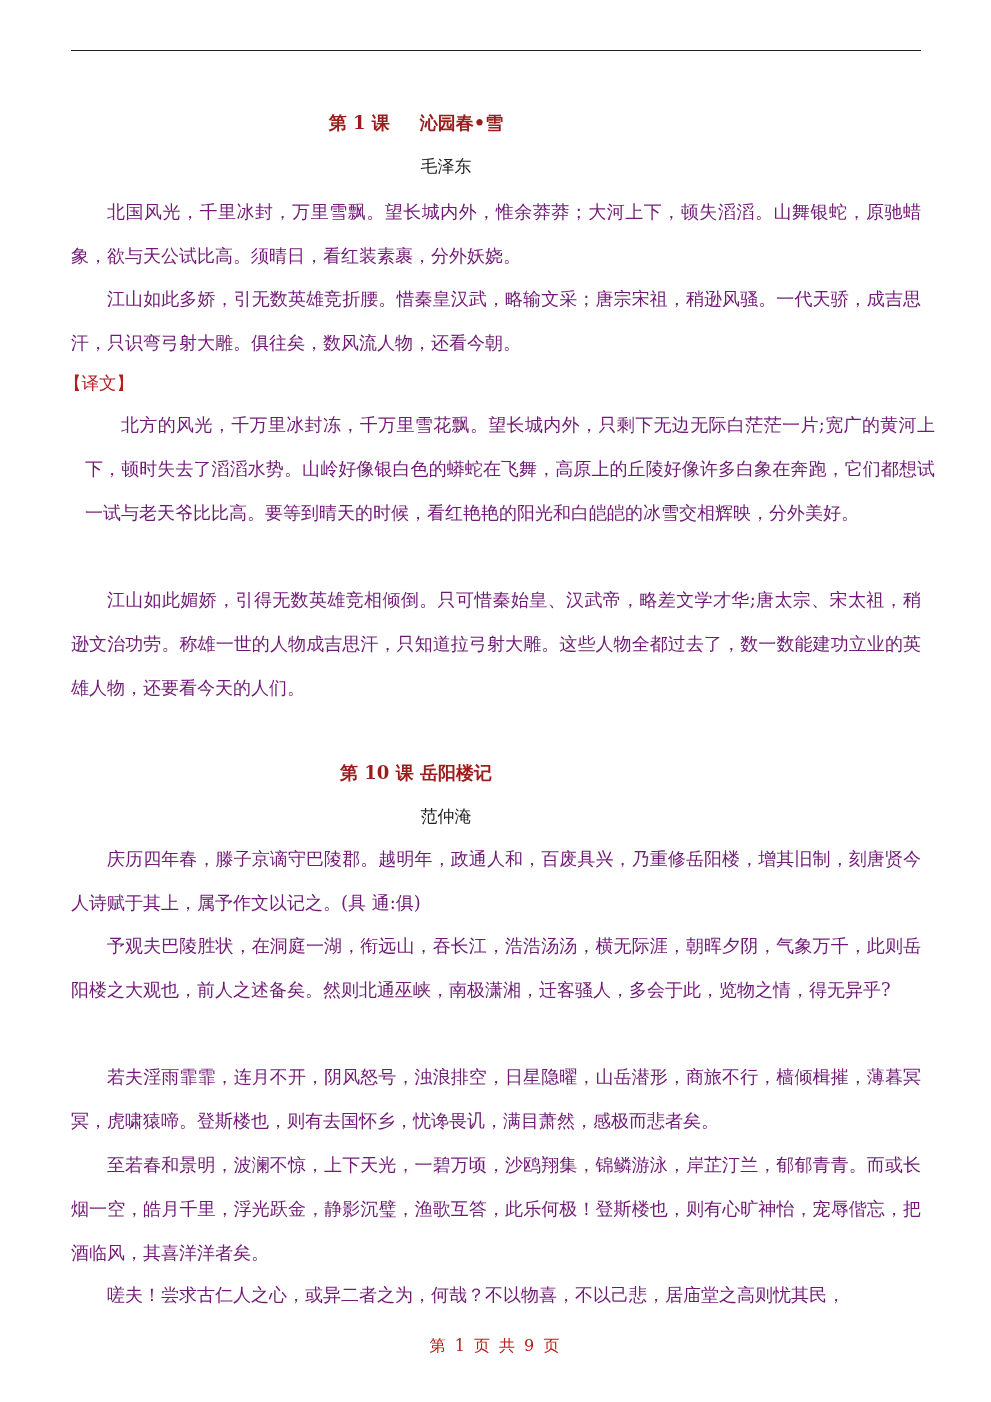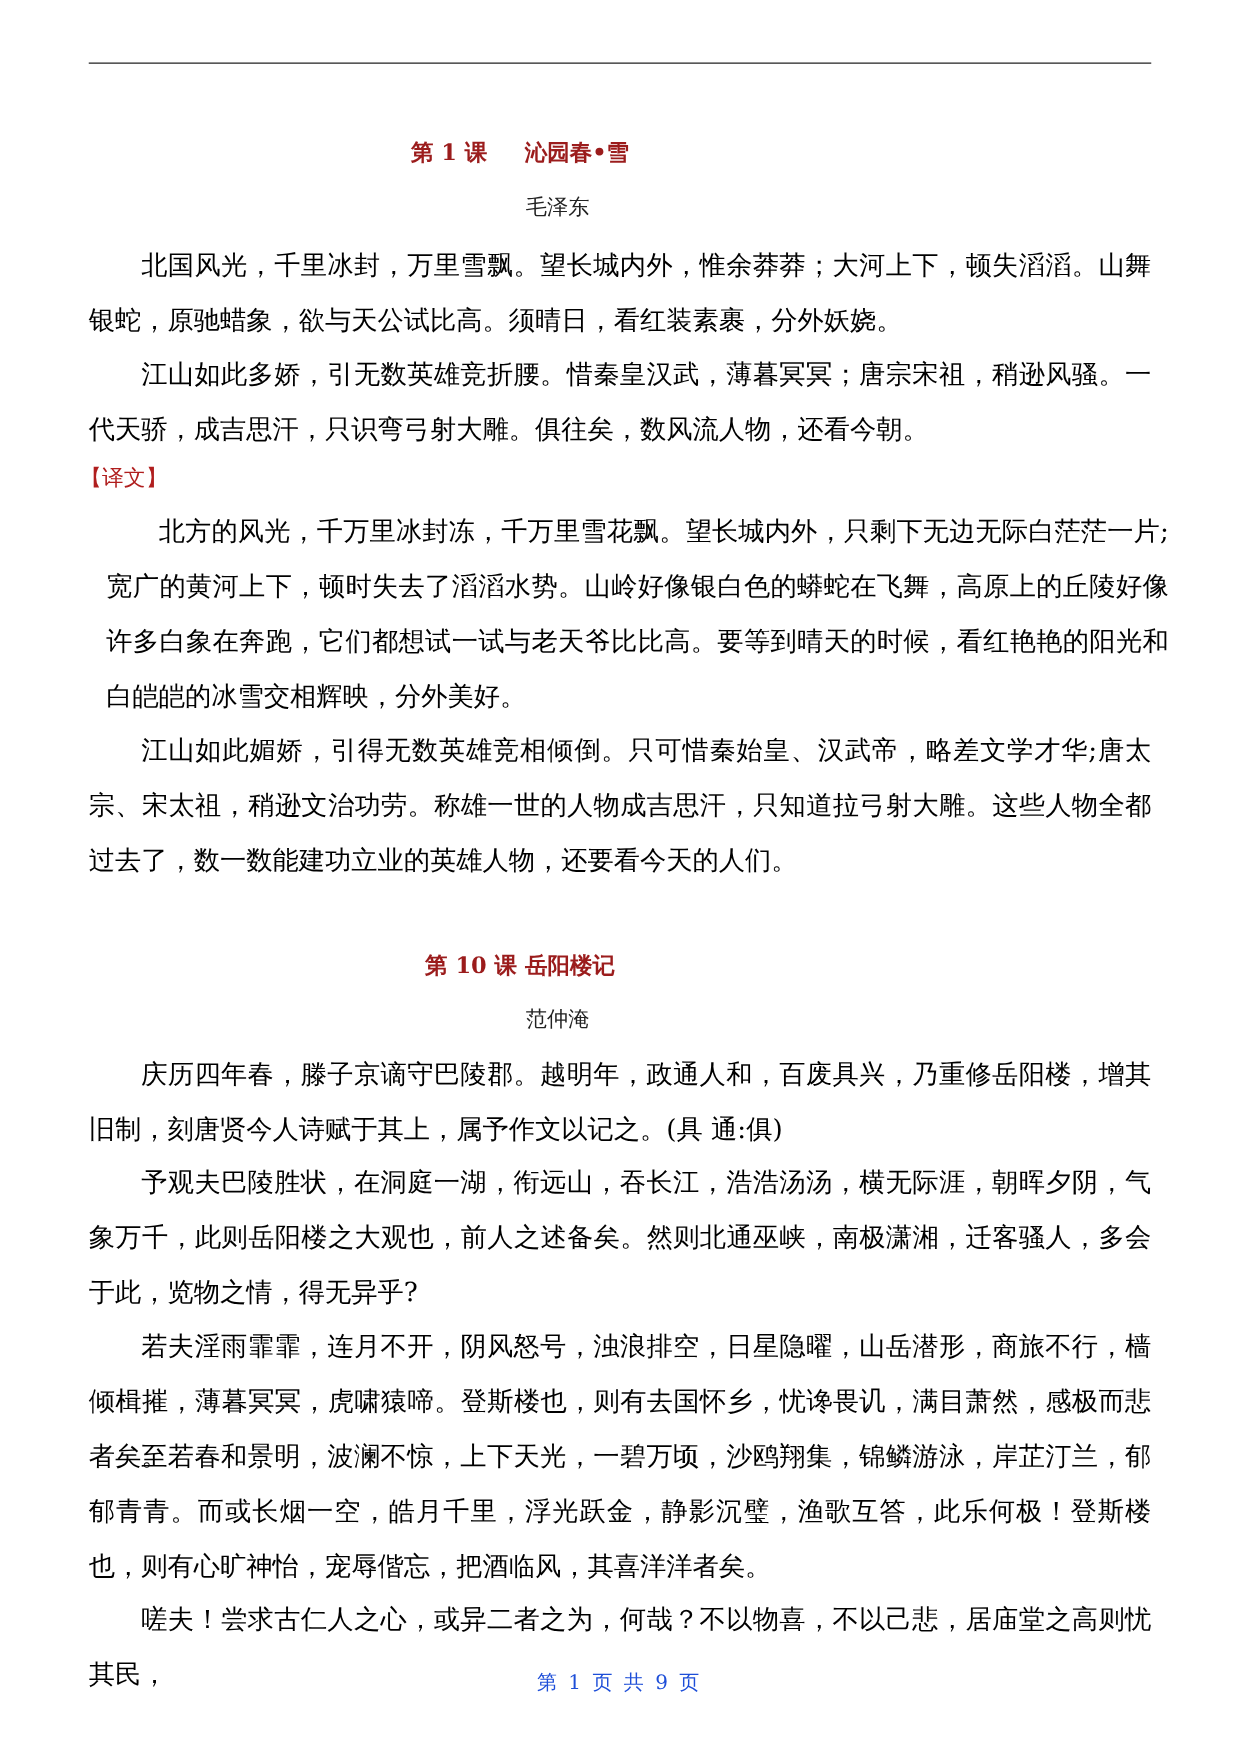--- a/index.html
+++ b/index.html
@@ -53,61 +53,61 @@
     left: 0; width: 892px;
     text-align: center;
     font-size: 17px;
     line-height: 26px;
     color: #222;
   }
   .para {
     position: absolute;
     left: 71px;
     width: 850px;
-    font-size: 21px;
+    font-size: 18px;
     line-height: 44px;
     text-indent: 2em;
     text-align: justify;
-    color: #000000;
+    color: #701a75;
     margin: 0;
   }
   .section-label {
     position: absolute;
     left: 64px;
     font-size: 17.5px;
     line-height: 26px;
     color: #b01e1e;
     font-weight: normal;
   }
   .footer {
     position: absolute;
     left: 0; width: 991px;
     top: 1334px;
     text-align: center;
     font-size: 16px;
     line-height: 24px;
-    color: #1d4ed8;
+    color: #b91c1c;
     letter-spacing: 2px;
   }
 </style>
 </head>
 <body>
 
 <div class="page">
 
   <div class="top-rule"></div>
 
 
   <div class="lesson-title" style="top:110px;">
     <span>第 1 课</span><span class="gap"></span><span>沁园春•雪</span>
   </div>
   <div class="author" style="top:153px;">毛泽东</div>
 
   <p class="para" style="top:190px;">北国风光，千里冰封，万里雪飘。望长城内外，惟余莽莽；大河上下，顿失滔滔。山舞银蛇，原驰蜡象，欲与天公试比高。须晴日，看红装素裹，分外妖娆。</p>
-  <p class="para" style="top:277px;">江山如此多娇，引无数英雄竞折腰。惜秦皇汉武，薄暮冥冥；唐宗宋祖，稍逊风骚。一代天骄，成吉思汗，只识弯弓射大雕。俱往矣，数风流人物，还看今朝。</p>
+  <p class="para" style="top:277px;">江山如此多娇，引无数英雄竞折腰。惜秦皇汉武，略输文采；唐宗宋祖，稍逊风骚。一代天骄，成吉思汗，只识弯弓射大雕。俱往矣，数风流人物，还看今朝。</p>
 
   <div class="section-label" style="top:370px;">【译文】</div>
 
   <p class="para" style="top:403px;margin-left:14px;">北方的风光，千万里冰封冻，千万里雪花飘。望长城内外，只剩下无边无际白茫茫一片;宽广的黄河上下，顿时失去了滔滔水势。山岭好像银白色的蟒蛇在飞舞，高原上的丘陵好像许多白象在奔跑，它们都想试一试与老天爷比比高。要等到晴天的时候，看红艳艳的阳光和白皑皑的冰雪交相辉映，分外美好。</p>
   <p class="para" style="top:578px;">江山如此媚娇，引得无数英雄竞相倾倒。只可惜秦始皇、汉武帝，略差文学才华;唐太宗、宋太祖，稍逊文治功劳。称雄一世的人物成吉思汗，只知道拉弓射大雕。这些人物全都过去了，数一数能建功立业的英雄人物，还要看今天的人们。</p>
 
   <div class="lesson-title" style="top:760px;">
     <span>第 10 课</span>&nbsp;<span>岳阳楼记</span>
   </div>
   <div class="author" style="top:803px;">范仲淹</div>

